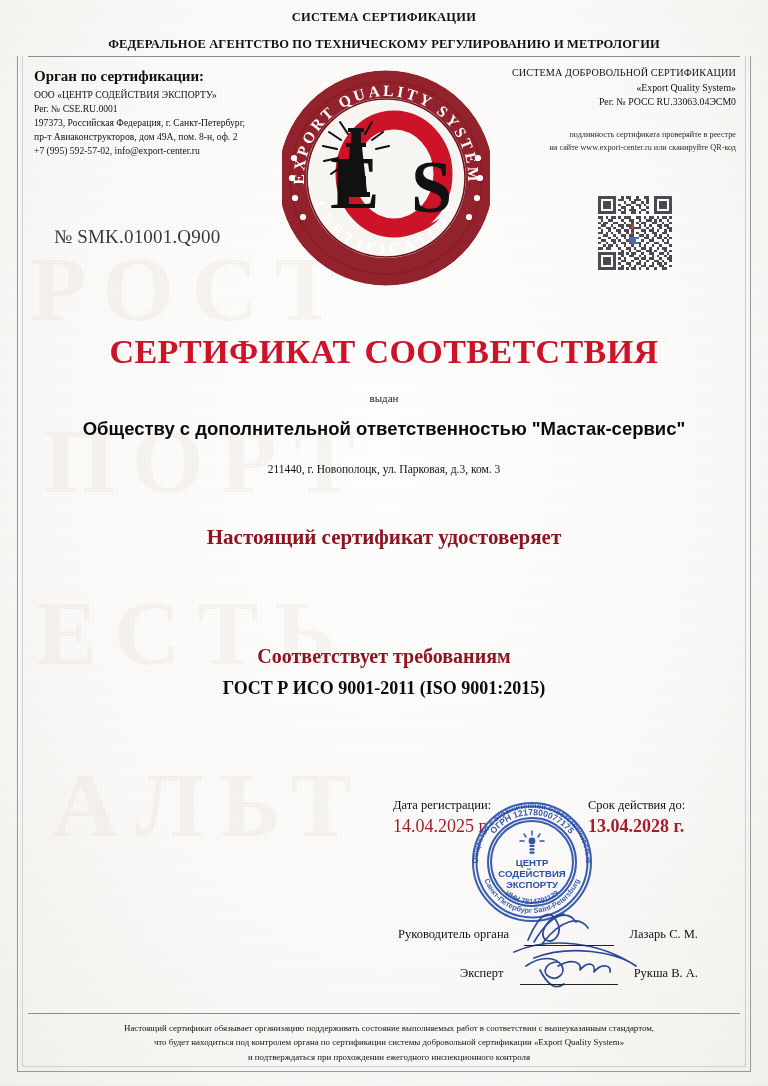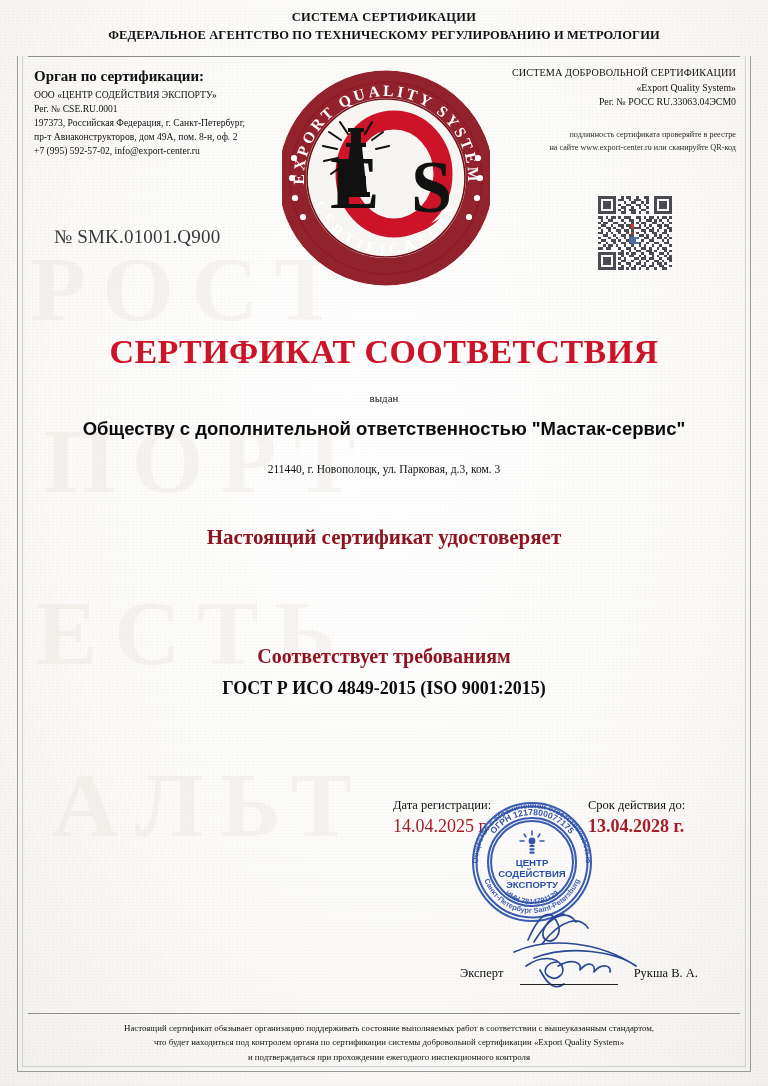--- a/index.html
+++ b/index.html
@@ -45,21 +45,21 @@
     border-top:1px solid #8d8d8d;
   }
   .sys-head{
     position:absolute;left:0;right:0;top:10px;
     text-align:center;
   }
   .sys-head .l1{
     font-size:12.5px;font-weight:700;letter-spacing:.02em;
   }
   .sys-head .l2{
-    font-size:12.5px;font-weight:700;letter-spacing:.01em;margin-top:3px;
+    font-size:12.5px;font-weight:700;letter-spacing:.01em;margin-top:12px;
   }
 
   
   .frame-outer{
     position:absolute;left:17px;top:56px;right:17px;bottom:14px;
     border:1px solid #9a9a9a;
     border-top:none;
   }
   .frame-inner{
     position:absolute;left:22px;top:56px;right:22px;bottom:19px;
@@ -346,21 +346,21 @@
   <div class="cert-no">№ SMK.01001.Q900</div>
 
   <div class="main-title">СЕРТИФИКАТ СООТВЕТСТВИЯ</div>
   <div class="issued-to-label">выдан</div>
   <div class="org-name">Обществу с дополнительной ответственностью "Мастак-сервис"</div>
   <div class="addr">211440, г. Новополоцк, ул. Парковая, д.3, ком. 3</div>
 
   <div class="sub-red-1">Настоящий сертификат удостоверяет</div>
 
   <div class="sub-red-2">Соответствует требованиям</div>
-  <div class="standard">ГОСТ Р ИСО 4849-2015 (ISO 9001:2015)</div>
+  <div class="standard">ГОСТ Р ИСО 9001-2011 (ISO 9001:2015)</div>
 
   <div class="date-reg-label">Дата регистрации:</div>
   <div class="date-reg-val">14.04.2025 г.</div>
   <div class="date-exp-label">Срок действия до:</div>
   <div class="date-exp-val">13.04.2028 г.</div>
 
   <div class="stamp">
     <svg viewBox="0 0 132 132" xmlns="http://www.w3.org/2000/svg">
       <defs>
         <path id="stOuter" d="M 66 66 m -54 0 a 54 54 0 1 1 108 0"></path>
@@ -413,20 +413,25 @@
         <path d="M104 42 C 122 12, 138 10, 146 22"></path>
         <path d="M112 44 C 132 18, 150 16, 158 28"></path>
         <path d="M84 52 C 120 36, 170 42, 206 66 C 186 52, 140 44, 104 58"></path>
         <path d="M96 66 C 110 56, 126 56, 132 66 C 136 74, 126 82, 118 76 C 112 72, 116 62, 128 62"></path>
         <path d="M128 66 C 142 58, 152 62, 150 70 C 158 60, 166 64, 164 72 C 172 62, 182 66, 180 72"></path>
         <path d="M110 70 C 118 86, 126 90, 134 84"></path>
       </g>
     </svg>
   </div>
 
+  <div class="sig-row-1">
+    <span class="sig-label">Руководитель органа</span>
+    <span class="sig-line" style="left:126px;right:84px;"></span>
+    <span class="sig-name">Лазарь С. М.</span>
+  </div>
 
   <div class="sig-row-2">
     <span class="sig-label">Эксперт</span>
     <span class="sig-line" style="left:60px;right:80px;"></span>
     <span class="sig-name">Рукша В. А.</span>
   </div>
 
   <div class="bottom-rule"></div>
 
   <div class="footer">

